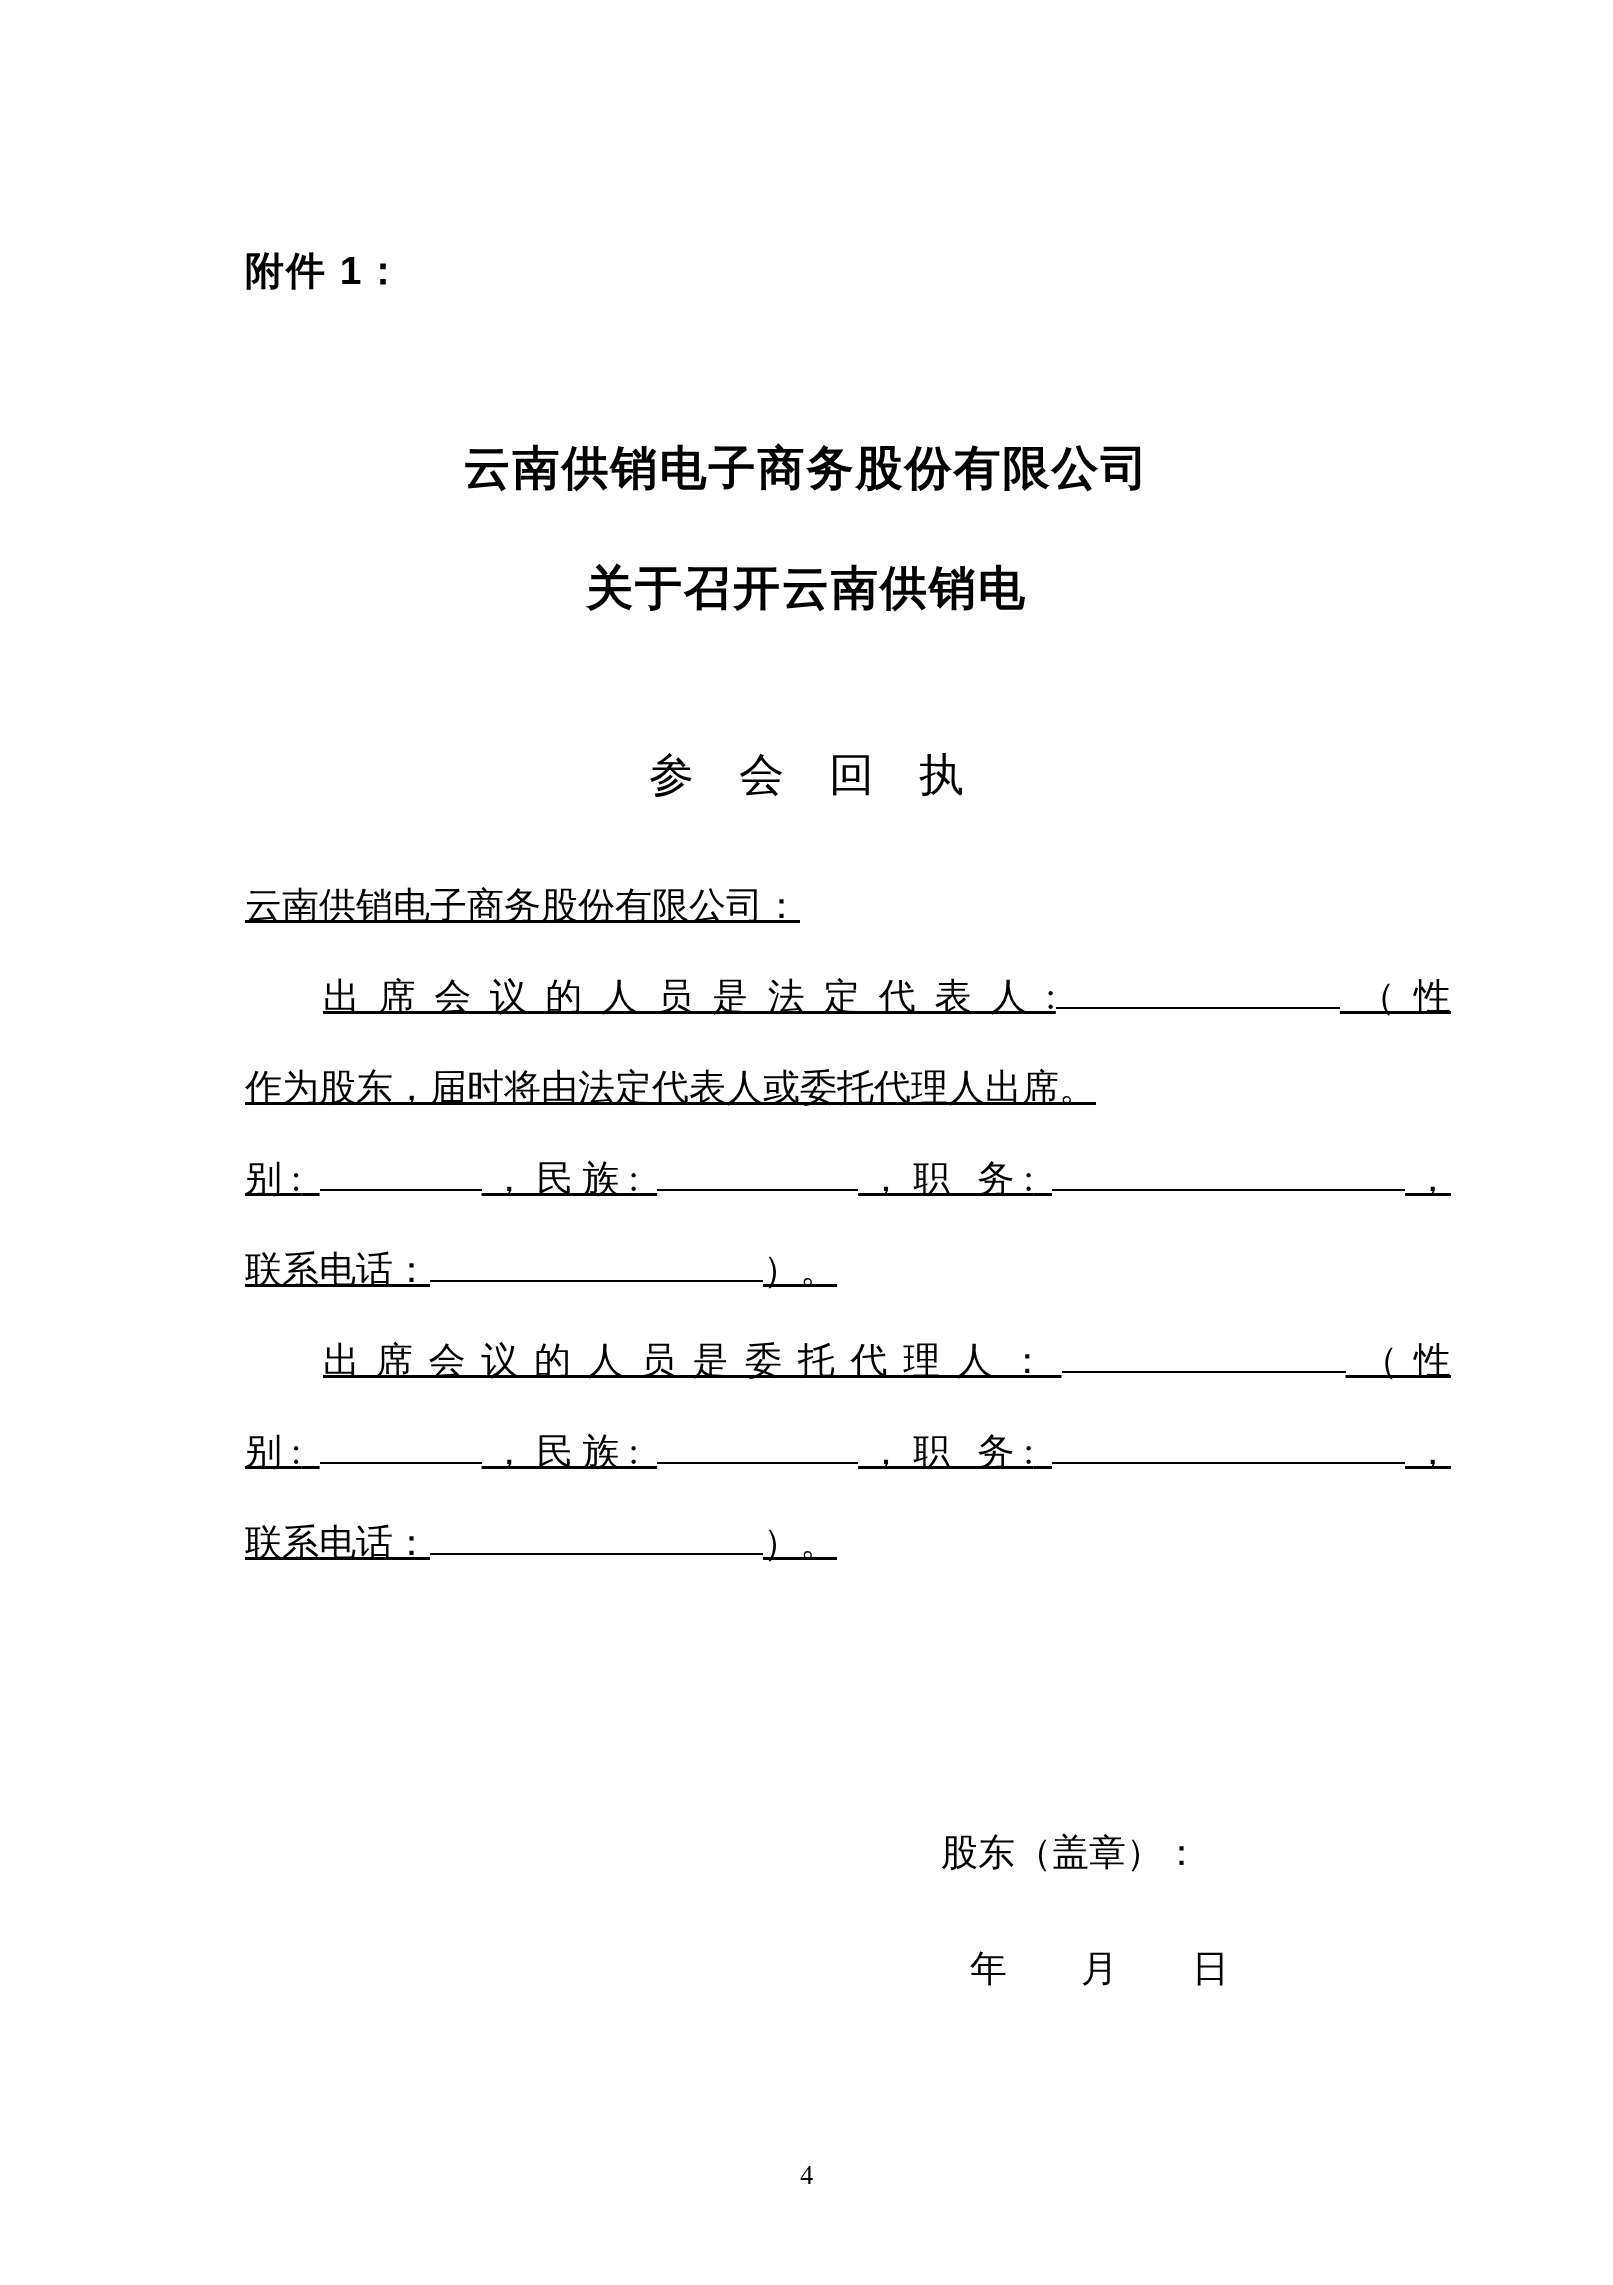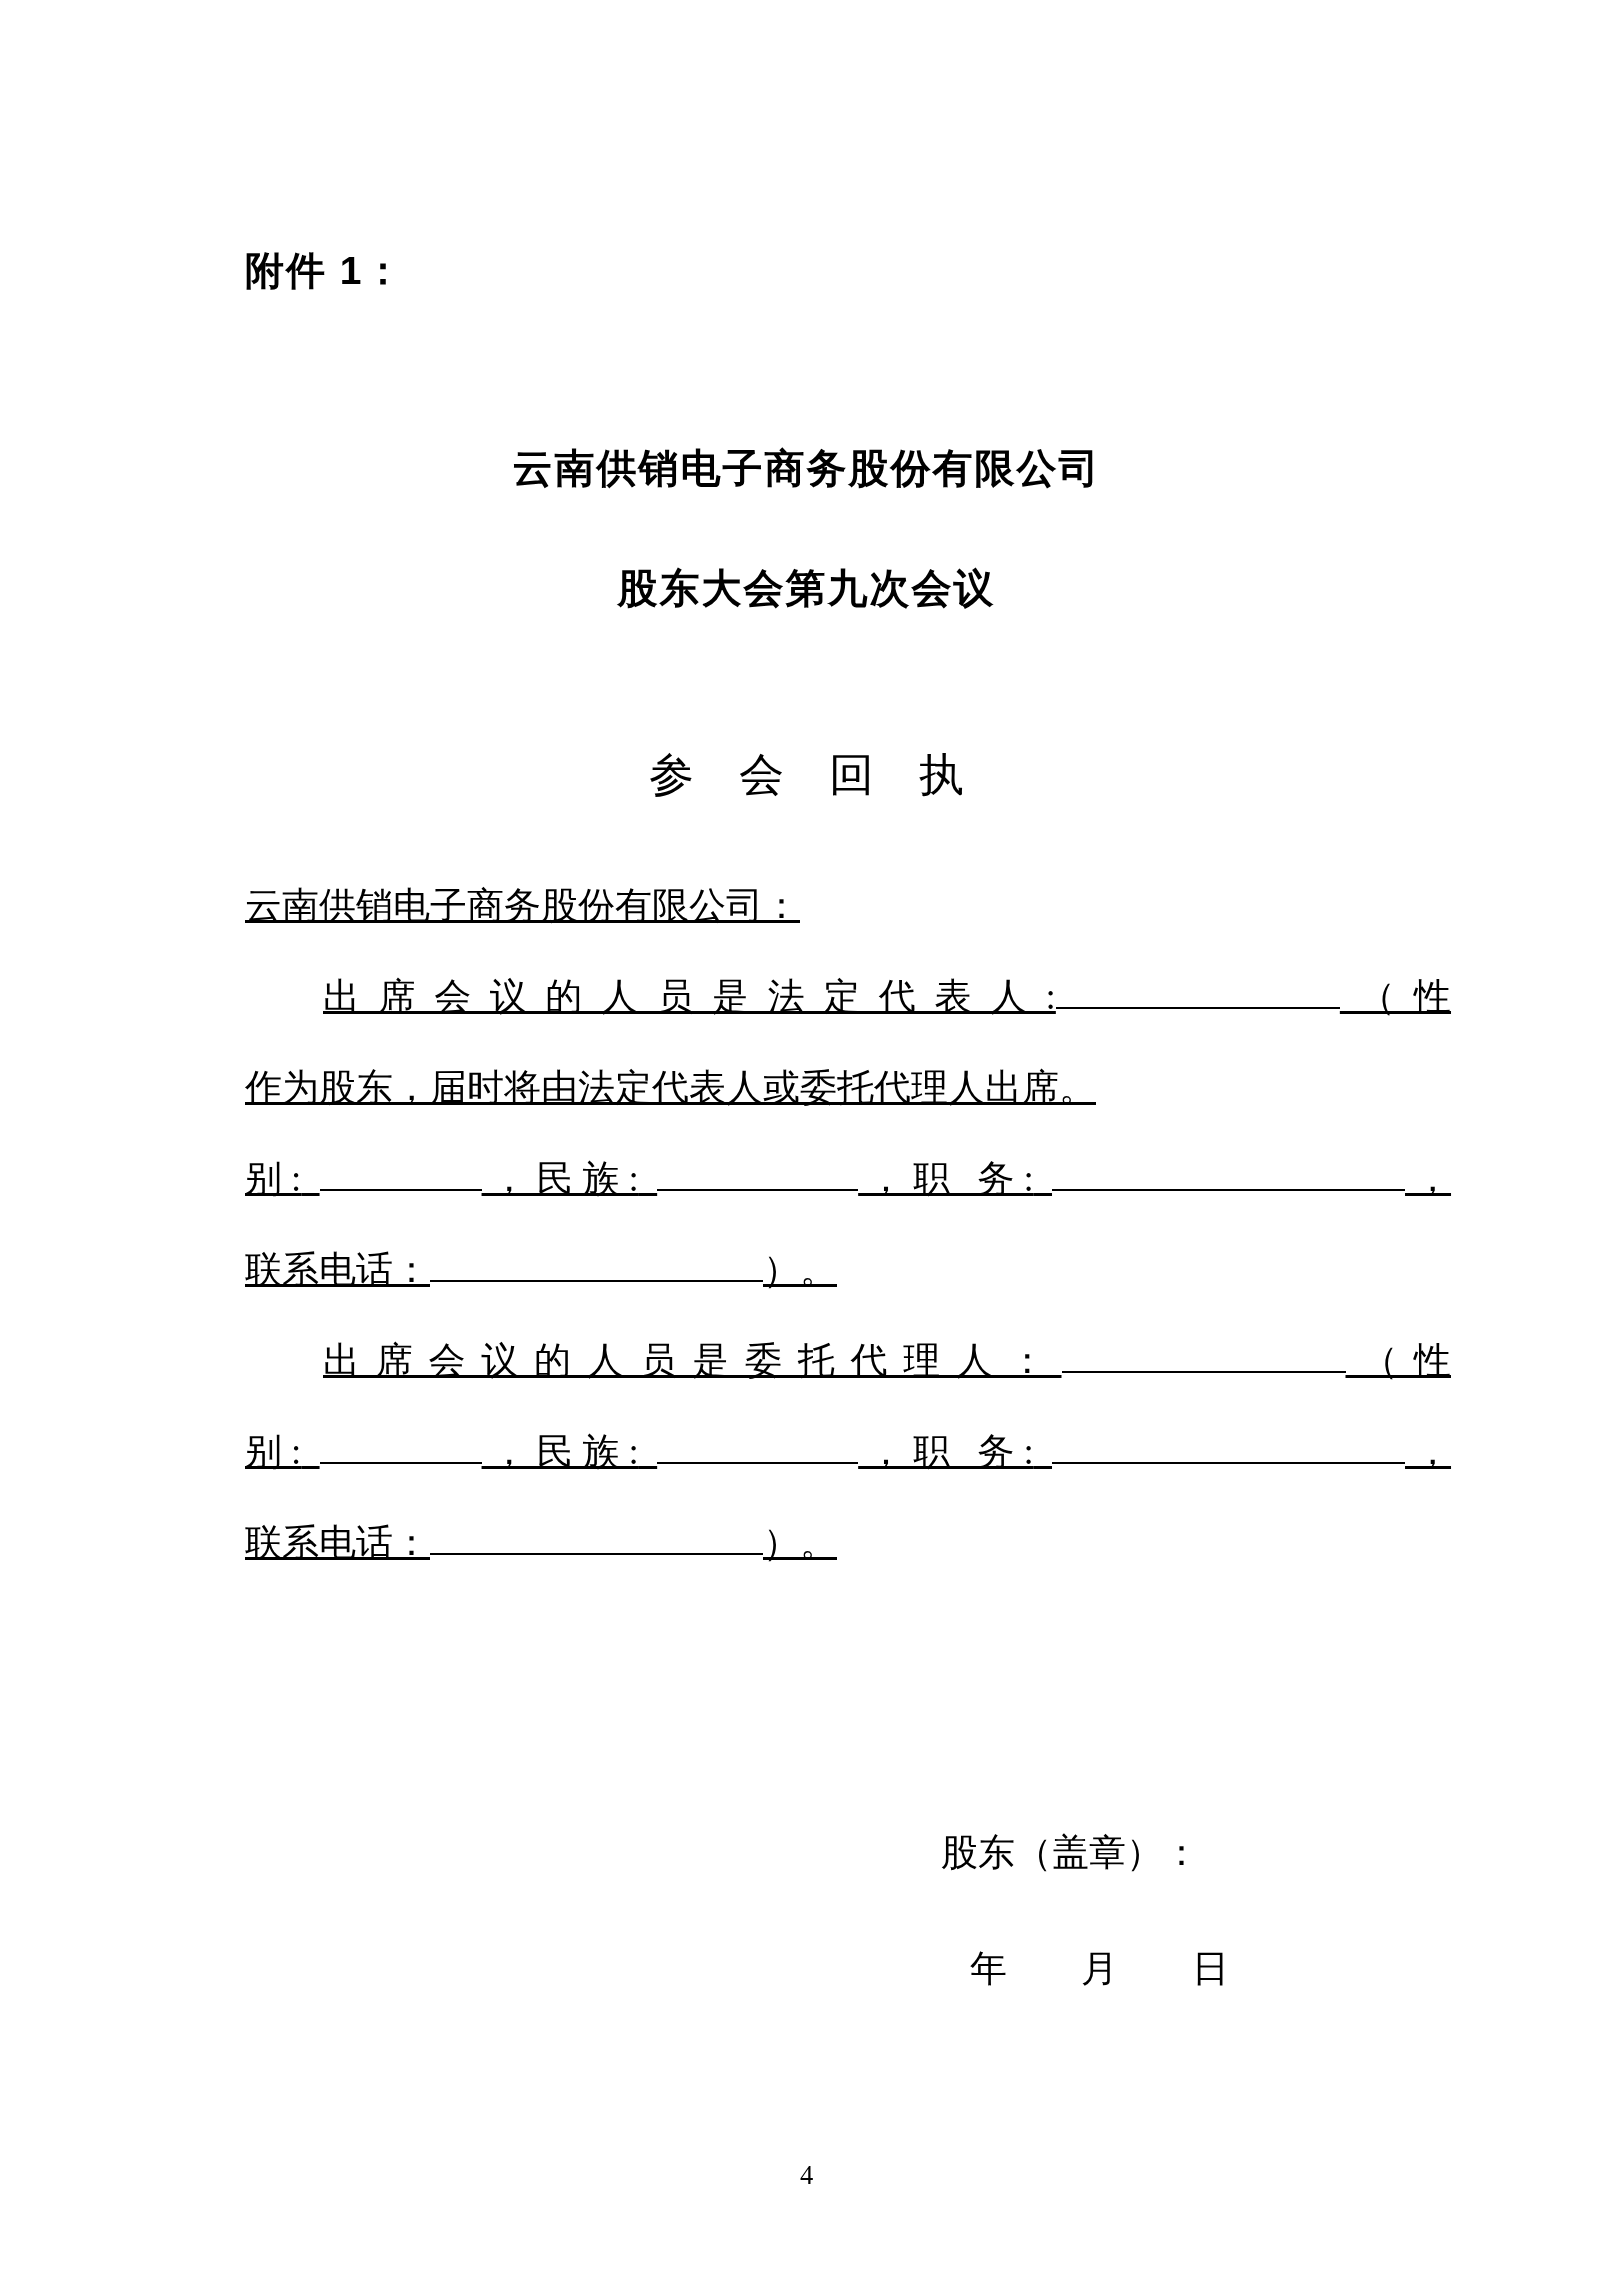--- a/index.html
+++ b/index.html
@@ -12,21 +12,21 @@
     overflow:hidden;
     margin-top:44px;
   }
   .attachment {
     position:absolute; left:245px; top:200px;
     font-family:"Liberation Sans","DejaVu Sans",sans-serif;
     font-weight:600; font-size:39px; letter-spacing:2px;
   }
   .titles {
     position:absolute; left:0; right:0; top:390px;
-    text-align:center; font-weight:bold; font-size:40px;
+    text-align:center; font-weight:bold; font-size:47px;
     line-height:69px; letter-spacing:2px;
   }
   .title-line2 { margin-top:51px; }
   .subtitle {
     position:absolute; left:0; right:0; top:702px;
     text-align:center; font-weight:normal; font-size:45px; line-height:59px;
   }
   .body-block {
     position:absolute; left:245px; top:816px; width:1206px;
     font-size:37px; line-height:91px;
@@ -56,21 +56,21 @@
 </style>
 </head>
 <body>
 
 <div class="page">
 
   <div class="attachment">附件 1：</div>
 
   <div class="titles">
     <div class="title-line1">云南供销电子商务股份有限公司</div>
-    <div class="title-line2">股东大会第九次会议</div>
+    <div class="title-line2">关于召开云南供销电</div>
   </div>
 
   <div class="subtitle">参　会　回　执</div>
 
   <div class="body-block">
 
     <div class="line">云南供销电子商务股份有限公司：</div>
 
     <div class="line jl indent"><span>出席会议的人员是法定代表人:</span><span class="blank b290"></span><span>（性</span></div>
 

